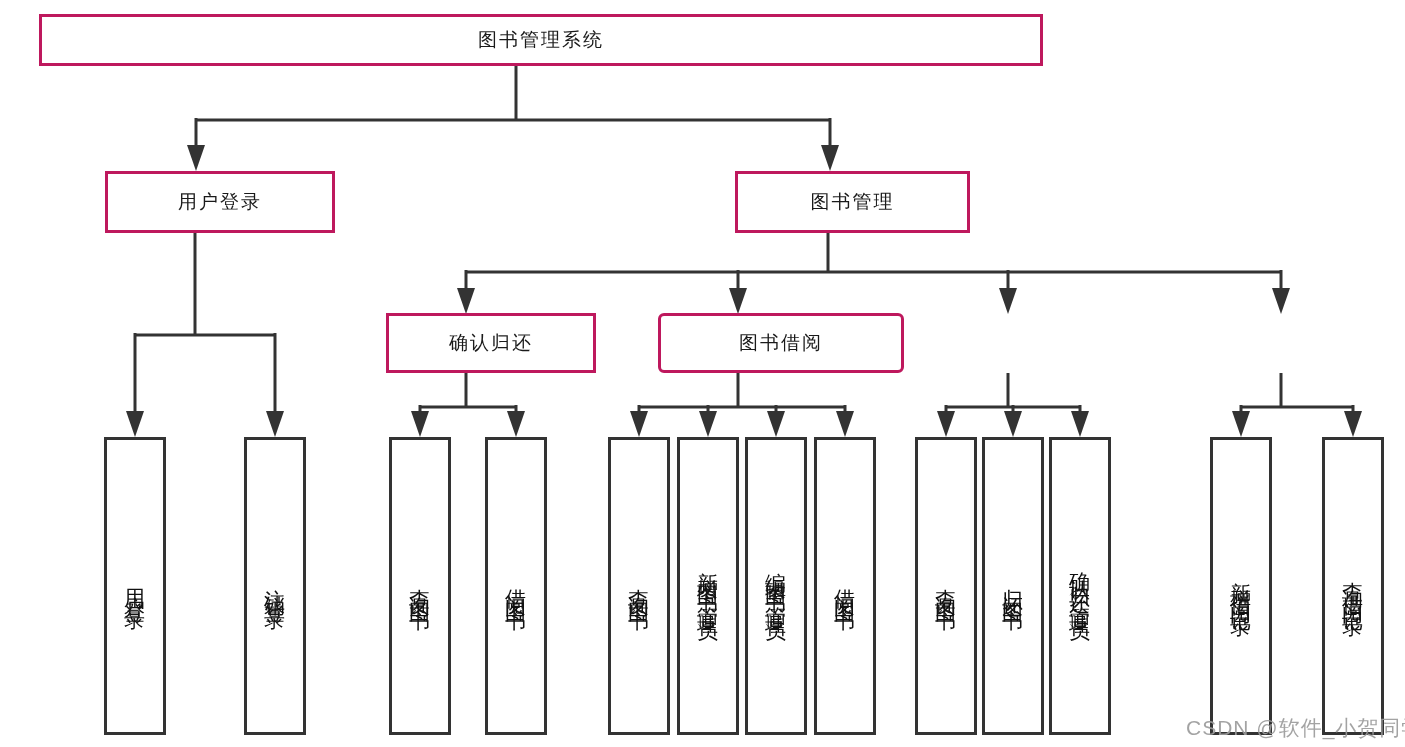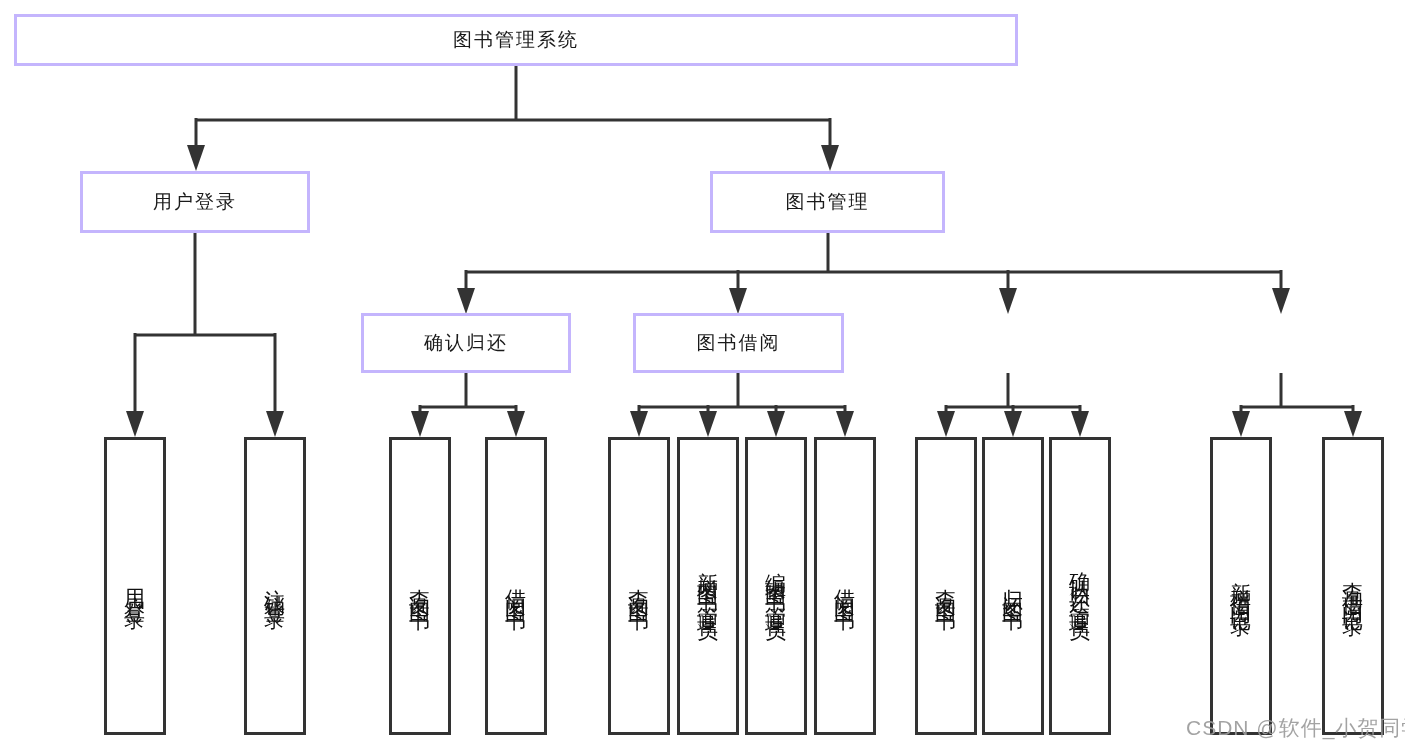--- a/index.html
+++ b/index.html
@@ -7,28 +7,29 @@
     position:relative;
     width:1405px;height:747px;
     background:#ffffff;
     font-family:"Liberation Sans","DejaVu Sans",sans-serif;
     overflow:hidden;
   }
   .connectors{position:absolute;left:0;top:0;width:1405px;height:747px;pointer-events:none;}
   .node{
     position:absolute;
     box-sizing:border-box;
-    border:3px solid #c4b5fd;
+    border:3px solid #be185d;
     background:#ffffff;
     display:flex;
     align-items:center;
     justify-content:center;
     color:#1a1a1a;
     font-size:19px;
     letter-spacing:2px;
+    margin-left:25px;
   }
   .vnode{
     position:absolute;
     box-sizing:border-box;
     width:62px;
     top:437px;
     height:298px;
     border:3px solid #333333;
     background:#ffffff;
     display:flex;
@@ -126,21 +127,21 @@
       <polygon points="1344,411 1362,411 1353,437"></polygon>
     </g>
   </svg>
 
   <div class="node" style="left:14px;top:14px;width:1004px;height:52px;">图书管理系统</div>
 
   <div class="node" style="left:80px;top:171px;width:230px;height:62px;">用户登录</div>
   <div class="node" style="left:710px;top:171px;width:235px;height:62px;">图书管理</div>
 
   <div class="node" style="left:361px;top:313px;width:210px;height:60px;">确认归还</div>
-  <div class="node" style="left:633px;top:313px;width:211px;height:60px;">图书借阅</div>
+  <div class="node" style="left:633px;top:313px;width:246px;height:60px;border-radius:6px;">图书借阅</div>
 
   <div class="vnode" style="left:104px;">
       <span>用户登录</span>
     </div>
   <div class="vnode" style="left:244px;">
       <span>注销登录</span>
     </div>
   <div class="vnode" style="left:389px;">
       <span>查询图书</span>
     </div>

